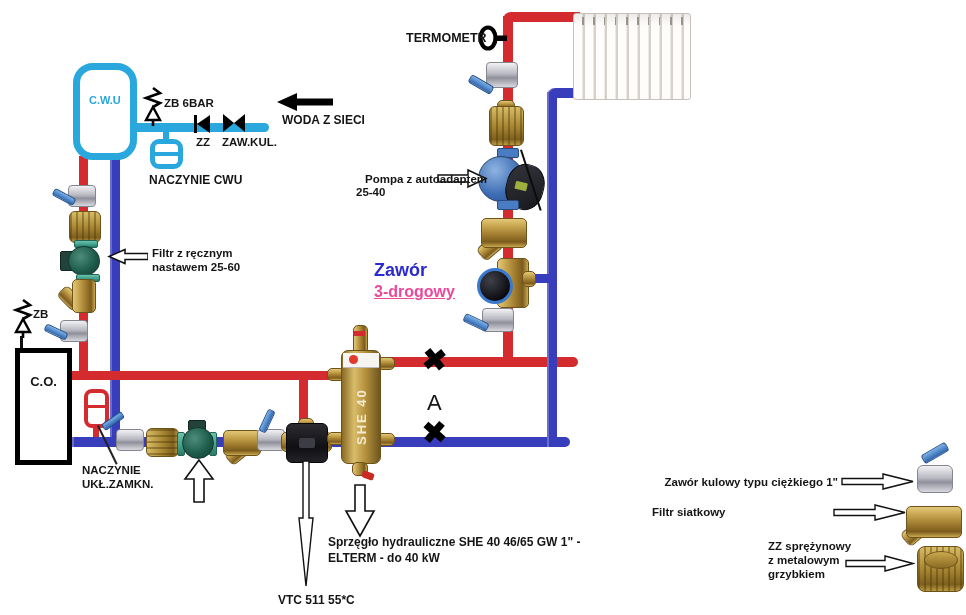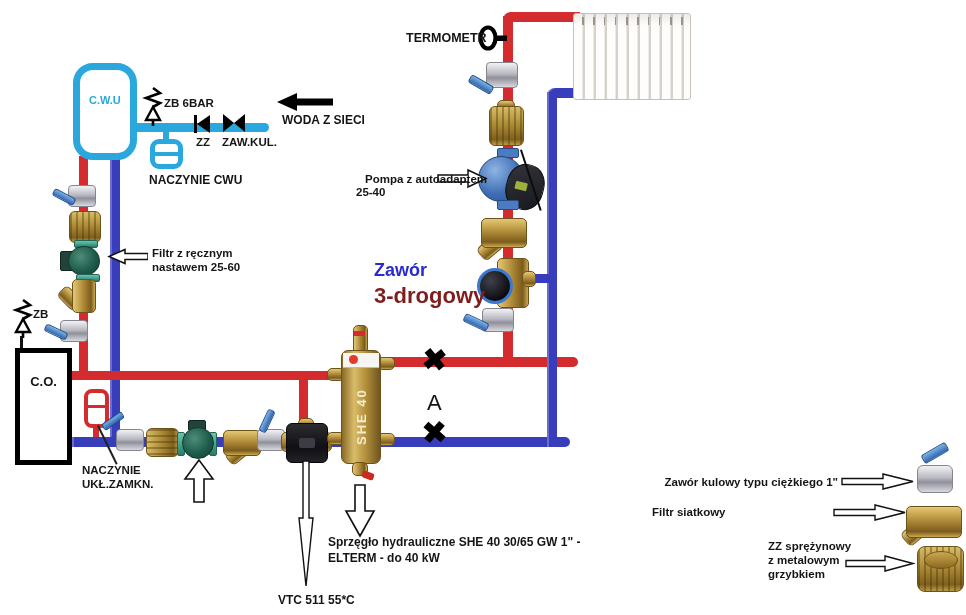--- a/index.html
+++ b/index.html
@@ -221,26 +221,26 @@
   <span class="lbl" style="left:196px;top:136px;">ZZ</span>
   <span class="lbl" style="left:222px;top:136px;">ZAW.KUL.</span>
   <span class="lbl" style="left:282px;top:114px;font-size:12px;">WODA Z SIECI</span>
   <span class="lbl" style="left:149px;top:174px;font-size:12px;">NACZYNIE CWU</span>
   <span class="lbl" style="left:152px;top:247px;">Filtr z ręcznym</span>
   <span class="lbl" style="left:152px;top:261px;">nastawem 25-60</span>
   <span class="lbl" style="left:33px;top:308px;">ZB</span>
   <span class="lbl" style="left:82px;top:464px;">NACZYNIE</span>
   <span class="lbl" style="left:82px;top:478px;">UKŁ.ZAMKN.</span>
   <span class="lbl" style="left:278px;top:594px;font-size:12px;">VTC 511 55*C</span>
-  <span class="lbl" style="left:328px;top:536px;font-size:12px;">Sprzęgło hydrauliczne SHE 40 30/65 GW 1" -</span>
+  <span class="lbl" style="left:328px;top:536px;font-size:12px;">Sprzęgło hydrauliczne SHE 40 46/65 GW 1" -</span>
   <span class="lbl" style="left:328px;top:552px;font-size:12px;">ELTERM - do 40 kW</span>
   <span class="lbl" style="left:406px;top:31px;font-size:12.5px;">TERMOMETR</span>
   <span class="lbl" style="left:325px;top:173px;margin-left:40px;">Pompa z autoadaptem</span>
   <span class="lbl" style="left:356px;top:186px;">25-40</span>
   <span class="lbl" style="left:374px;top:260px;font-size:18px;color:#2a2ad0;">Zawór</span>
-  <span class="lbl" style="left:374px;top:283px;font-size:22px;color:#7f1d1d;">3-drogowy</span>
+  <span class="lbl" style="left:374px;top:283px;font-size:16px;color:#ec4899;text-decoration:underline;">3-drogowy</span>
   <span class="lbl" style="left:652px;top:476px;width:186px;text-align:right;">Zawór kulowy typu ciężkiego 1"</span>
   <span class="lbl" style="left:652px;top:506px;width:175px;text-align:left;">Filtr siatkowy</span>
   <span class="lbl" style="left:768px;top:540px;">ZZ sprężynowy</span>
   <span class="lbl" style="left:768px;top:554px;">z metalowym</span>
   <span class="lbl" style="left:768px;top:568px;">grzybkiem</span>
 
 </div>
 
 </body></html>

